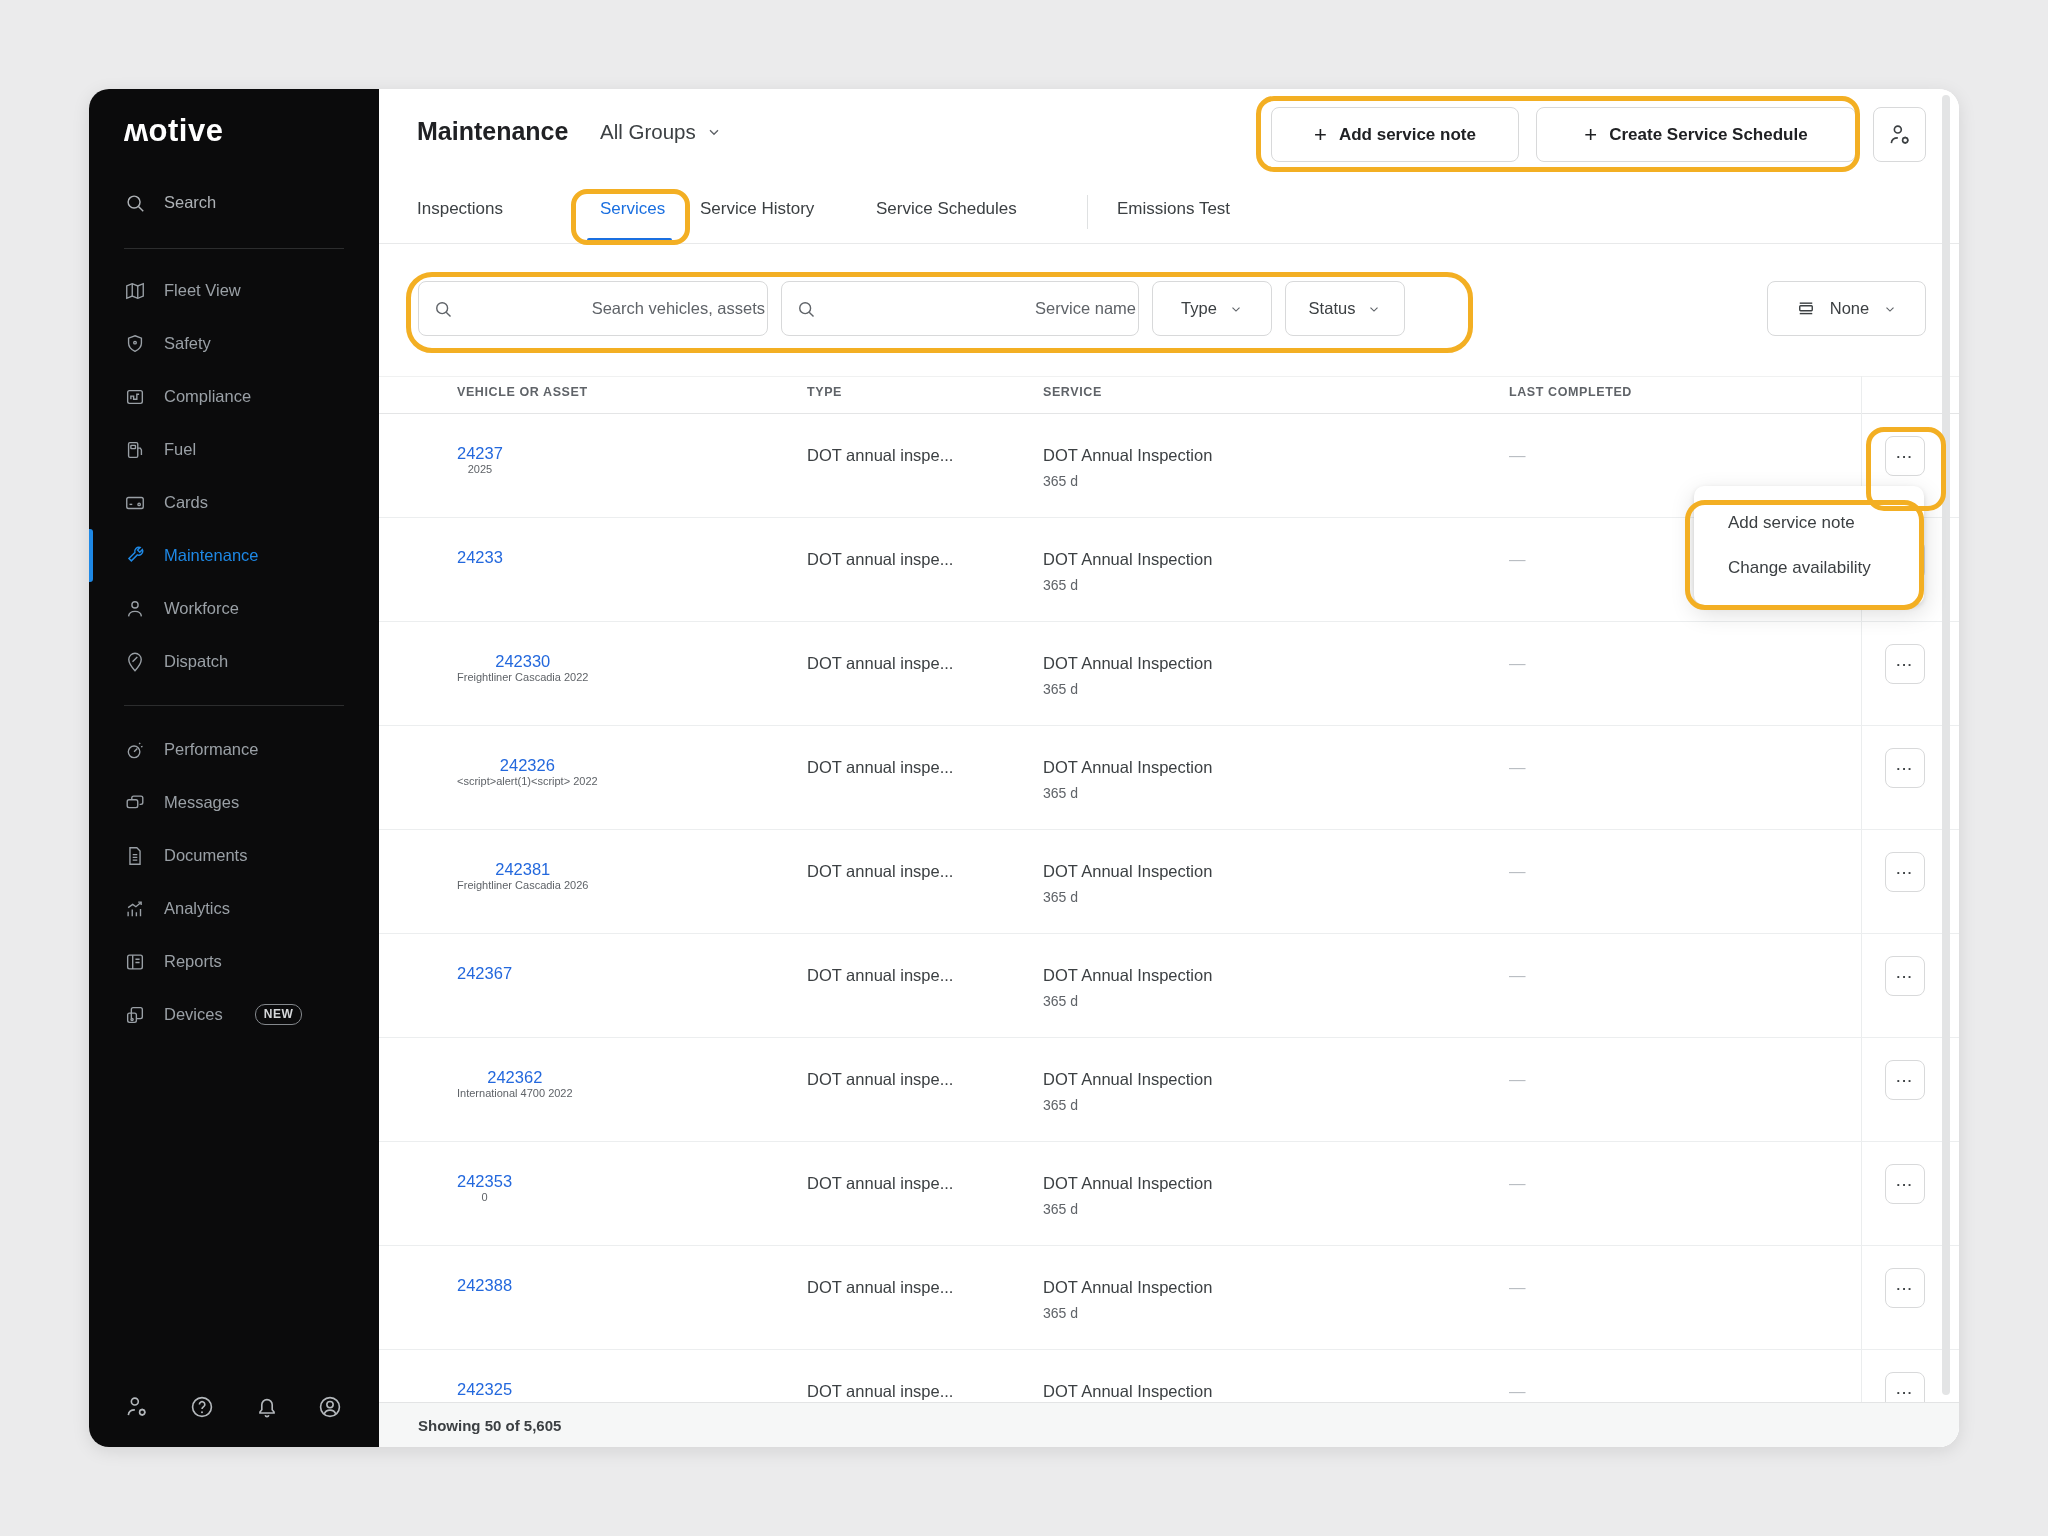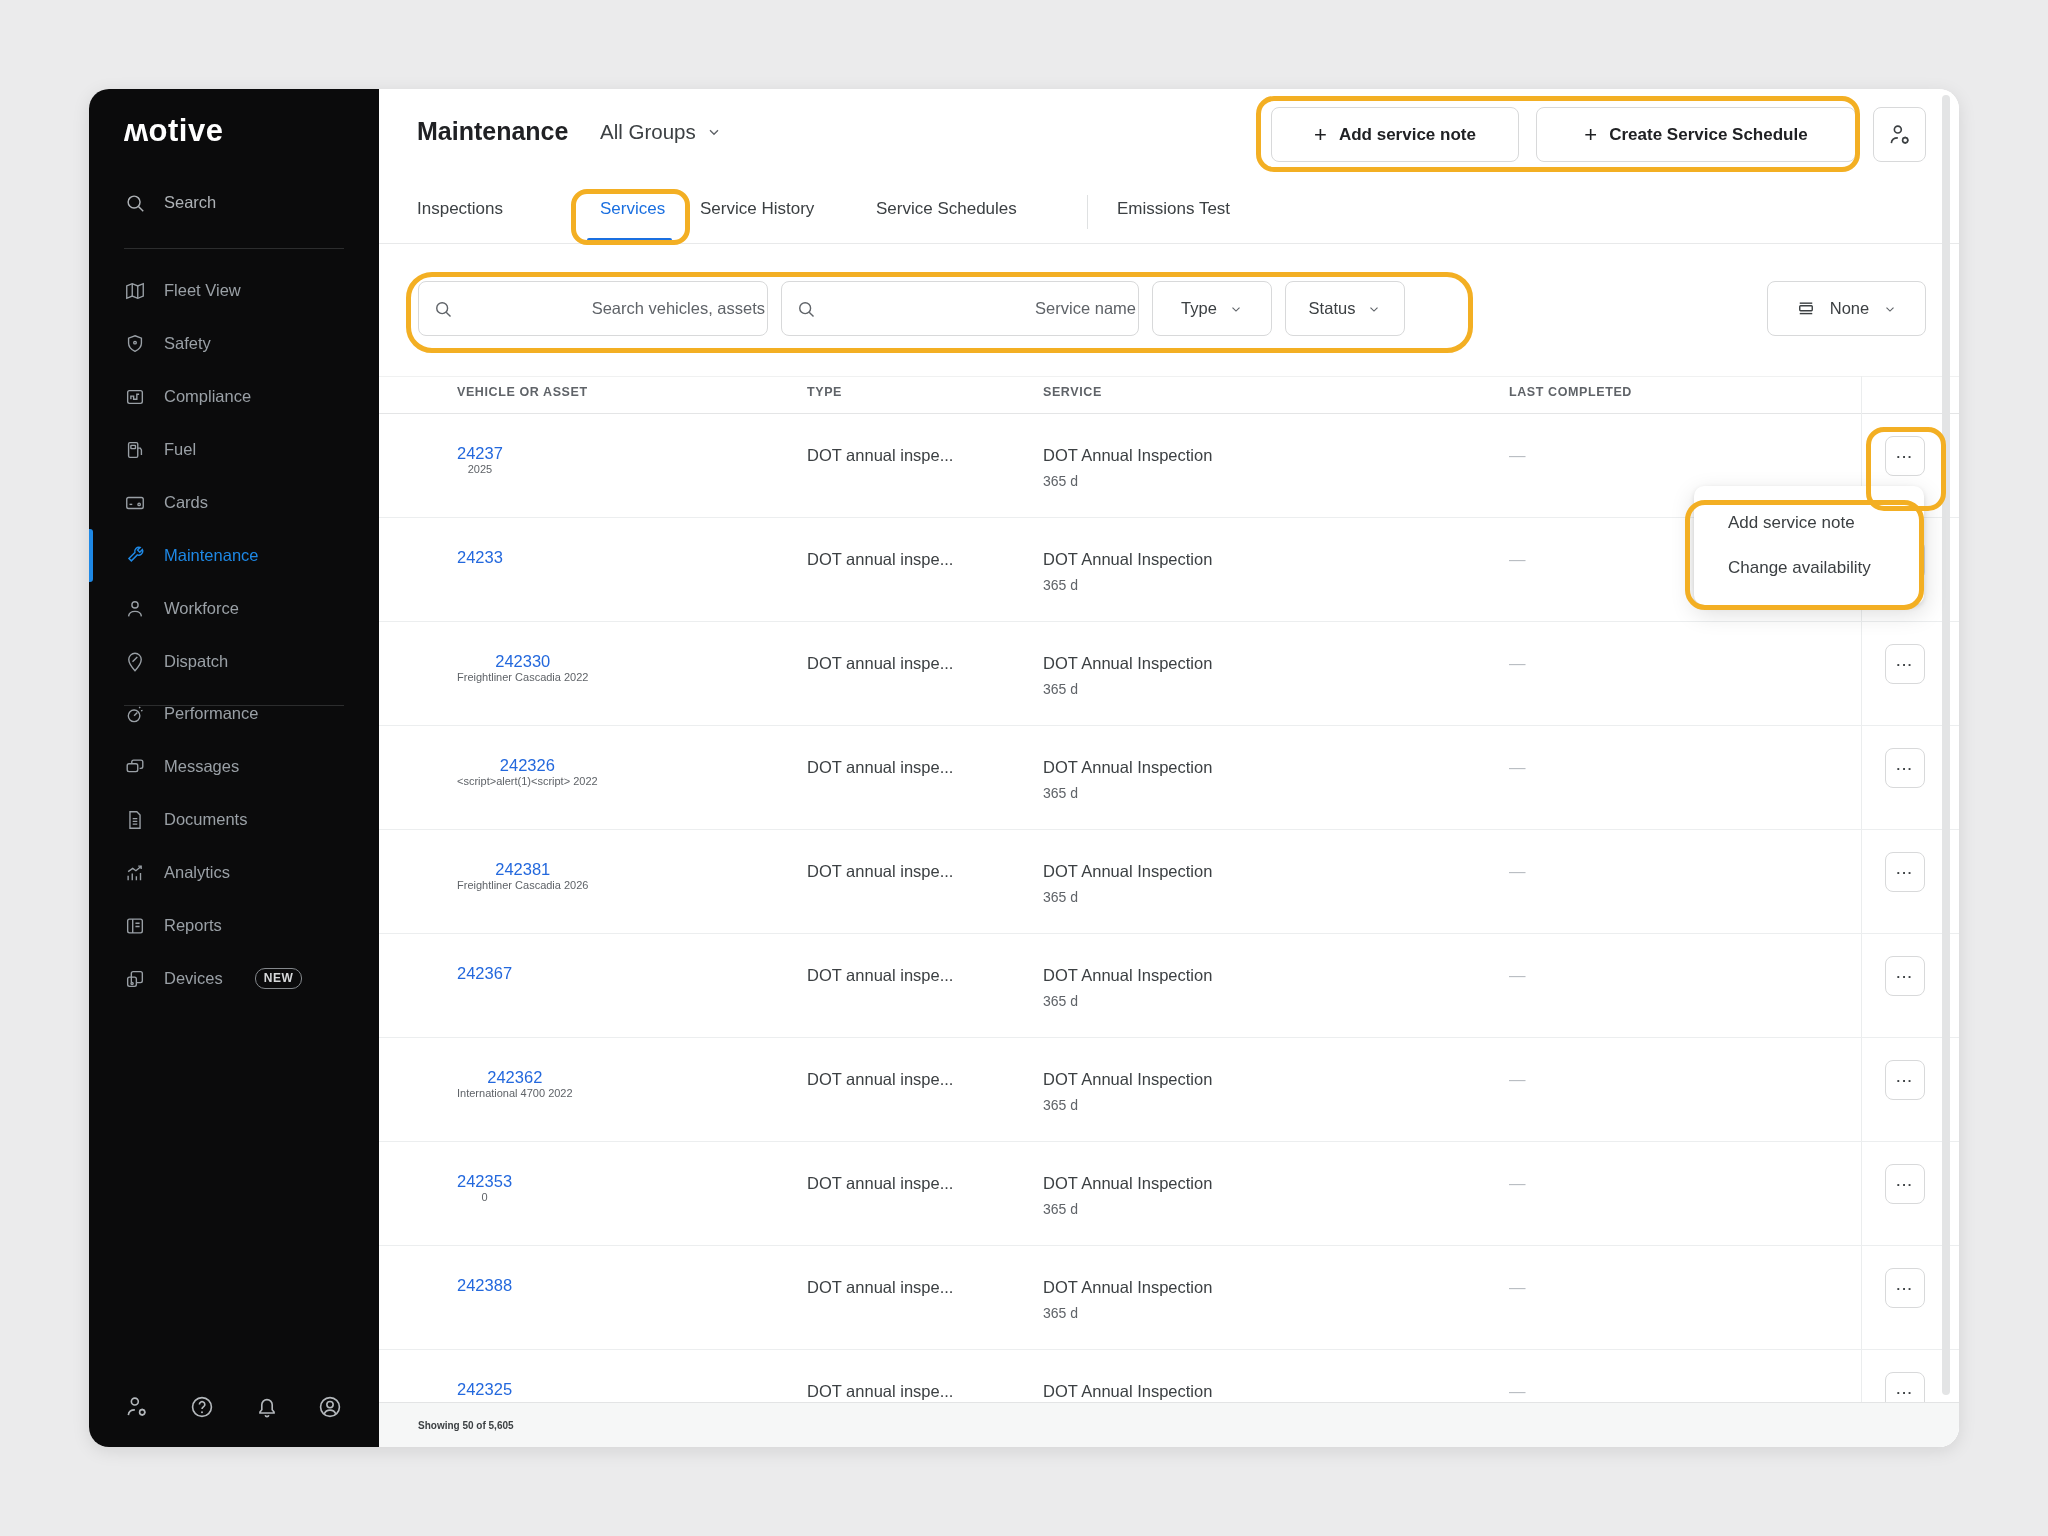--- a/index.html
+++ b/index.html
@@ -58,21 +58,21 @@
   .cs{position:absolute;left:664px;top:32px;font-size:16.5px;color:#3c4043;}
   .cs .sub2{margin-top:8px;font-size:14px;color:#5f6368;}
   .cl{position:absolute;left:1130px;top:32px;font-size:16.5px;color:#b9bdc2;}
   .more{position:absolute;left:1506px;top:22px;width:40px;height:40px;box-sizing:border-box;border:1.5px solid #d8d9da;border-radius:8px;background:#fff;display:flex;align-items:center;justify-content:center;cursor:pointer;font-size:13px;letter-spacing:2px;color:#3c4043;font-weight:700;padding-bottom:6px;}
   
   .ring{position:absolute;border:5px solid #f3af23;background:transparent;pointer-events:none;box-sizing:border-box;}
   
   .menu{position:absolute;left:1315px;top:397px;width:230px;height:119px;background:#fff;border-radius:10px;box-shadow:0 2px 5px rgba(0,0,0,.12),0 8px 24px rgba(0,0,0,.14);z-index:6;padding-top:14px;box-sizing:border-box;}
   .menu-item{height:45px;display:flex;align-items:center;padding-left:34px;font-size:17px;color:#3c4043;cursor:pointer;}
   
-  .footer{position:absolute;left:0;top:1313px;width:1580px;height:45px;background:#f6f7f7;border-top:1px solid #e3e4e5;box-sizing:border-box;display:flex;align-items:center;padding-left:39px;font-size:10px;font-weight:700;color:#3c4043;z-index:8;}
+  .footer{position:absolute;left:0;top:1313px;width:1580px;height:45px;background:#f6f7f7;border-top:1px solid #e3e4e5;box-sizing:border-box;display:flex;align-items:center;padding-left:39px;font-size:15px;font-weight:700;color:#3c4043;z-index:8;}
   .scrollthumb{position:absolute;left:1563px;top:6px;width:8px;height:1300px;border-radius:4px;background:#e3e4e5;z-index:4;}
   svg{display:block;}
 </style>
 </head>
 <body>
 
 <div class="window">
 
   <aside class="sidebar">
     <div class="logo">ʍotive</div>
@@ -161,21 +161,21 @@
               <path d="M12 2.5a6.8 6.8 0 0 1 6.8 6.8c0 4.8-6.8 12.2-6.8 12.2S5.2 14.1 5.2 9.3A6.8 6.8 0 0 1 12 2.5z"></path>
               <path d="M9.3 11.8l5.2-5.2"></path>
             </svg>
           </span>
         <span>Dispatch</span>
       </div>
     </div>
 
     <div class="side-div" style="top:616px"></div>
 
-    <div class="nav" style="top:598px">
+    <div class="nav" style="top:634px">
       <div class="nav-item">
         <span>
             <svg width="22" height="22" viewBox="0 0 24 24" fill="none" stroke="#9aa0a6" stroke-width="1.5">
               <circle cx="11" cy="14" r="6.3"></circle>
               <path d="M11 14l3.6-3.6M16.5 5.5l1.2-1.2M18.6 8.6l1.6-.6"></path>
             </svg>
           </span>
         <span>Performance</span>
       </div>
       <div class="nav-item">

